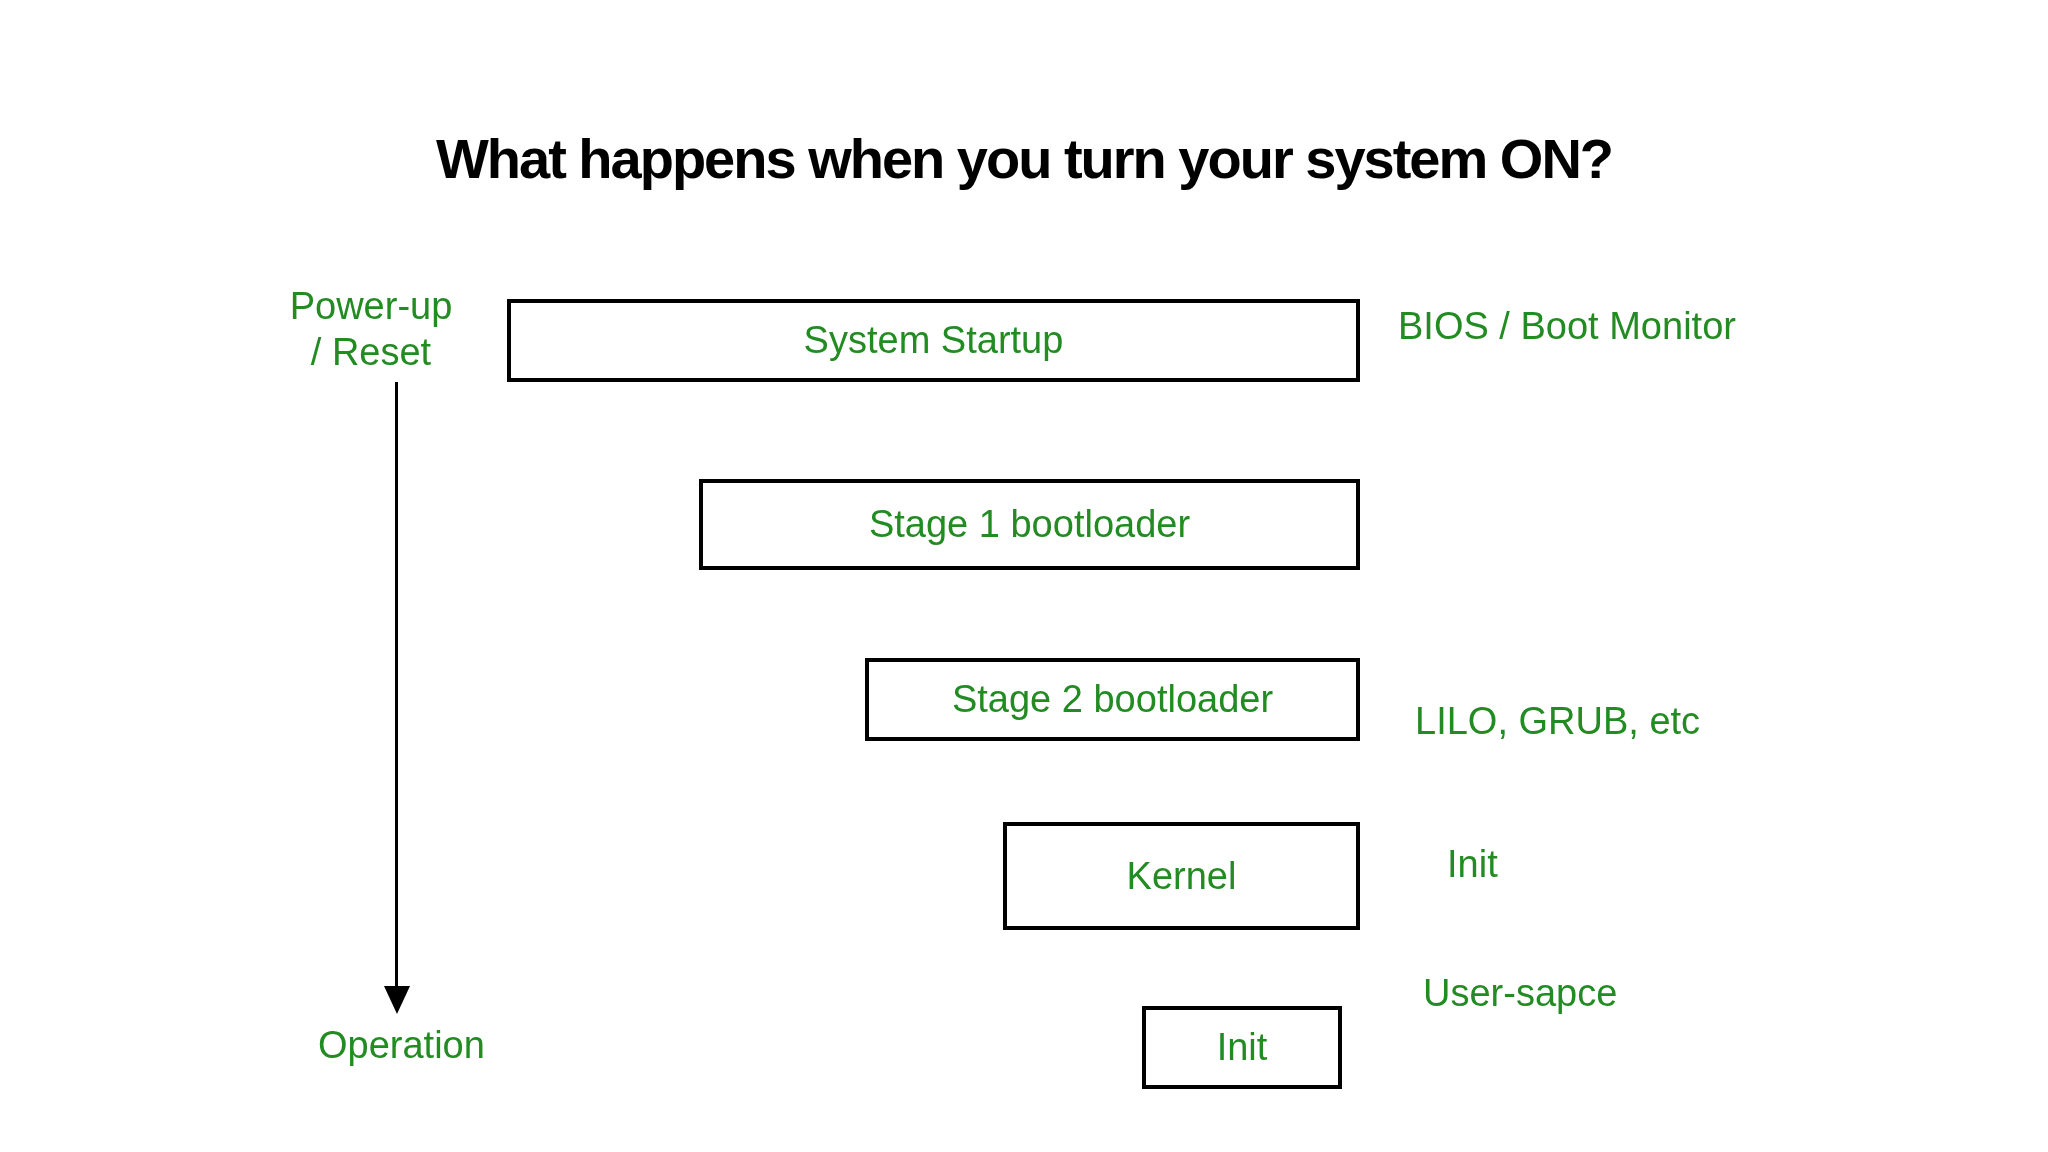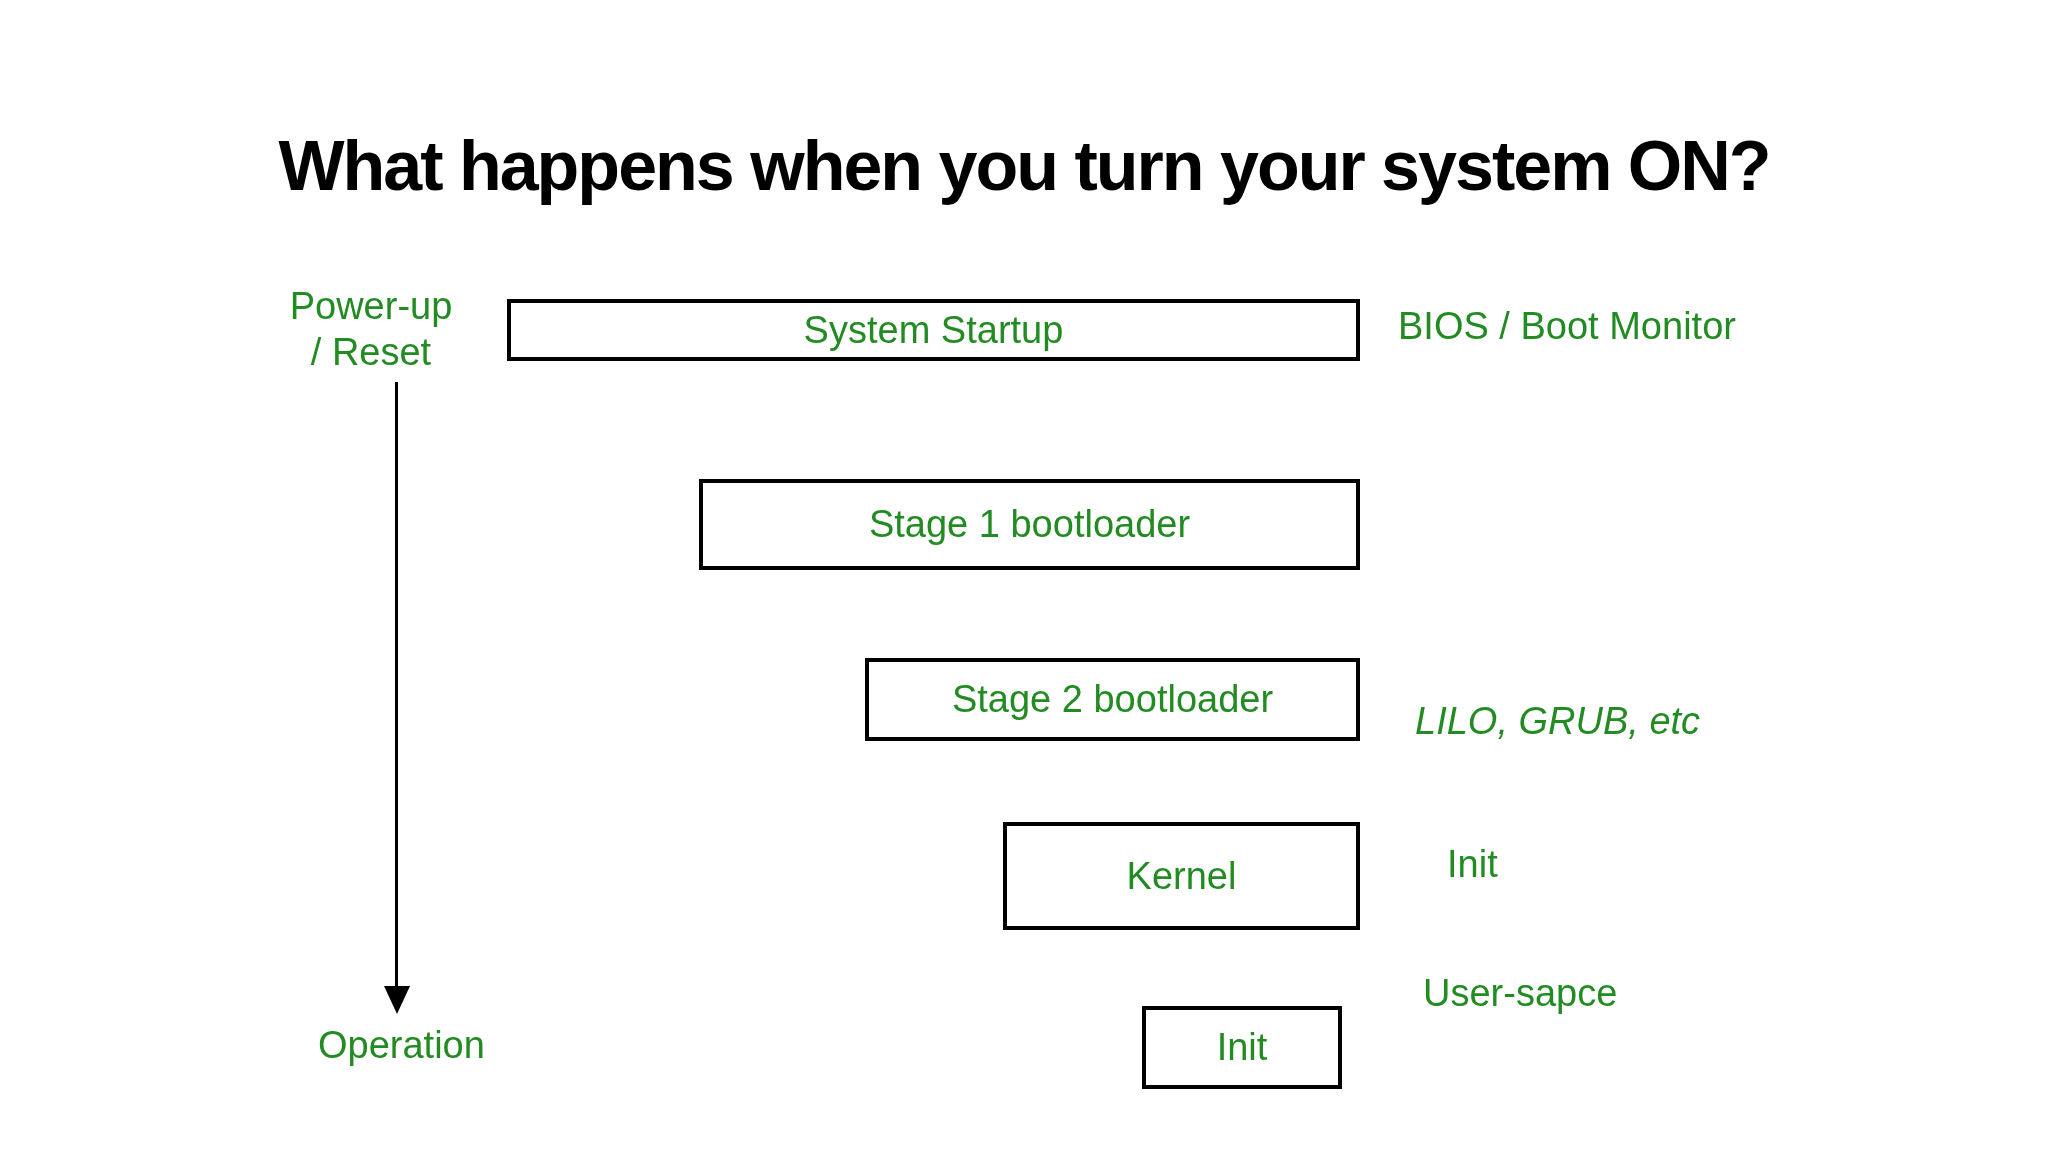--- a/index.html
+++ b/index.html
@@ -14,21 +14,21 @@
     background: #ffffff;
     font-family: "Liberation Sans", sans-serif;
     overflow: hidden;
   }
   .title {
     position: absolute;
     top: 128px;
     left: 0;
     width: 100%;
     text-align: center;
-    font-size: 70px;
+    font-size: 56px;
     font-weight: bold;
     letter-spacing: -2px;
     color: #000000;
     line-height: 1.1;
     white-space: nowrap;
   }
   .green-text {
     color: #228B22;
     font-size: 38px;
   }
@@ -70,32 +70,32 @@
     box-sizing: border-box;
     border: 4px solid #000000;
     background: #ffffff;
     display: flex;
     align-items: center;
     justify-content: center;
     font-size: 38px;
     color: #228B22;
     white-space: nowrap;
   }
-  .box-1 { left: 507px;  top: 299px; width: 853px; height: 62px; }
+  .box-1 { left: 507px;  top: 299px; width: 853px; height: 83px; }
   .box-2 { left: 699px;  top: 479px; width: 661px; height: 91px; }
   .box-3 { left: 865px;  top: 658px; width: 495px; height: 83px; }
   .box-4 { left: 1003px; top: 822px; width: 357px; height: 108px; }
   .box-5 { left: 1142px; top: 987px; width: 200px; height: 83px; margin-top: 19px; }
   .anno {
     position: absolute;
     white-space: nowrap;
   }
   .anno-1 { left: 1398px; top: 305px; }
   .anno-2 { left: 1398px; top: 500px; }
-  .anno-3 { left: 1415px; top: 700px; font-style: italic; }
+  .anno-3 { left: 1415px; top: 700px; }
   .anno-4 { left: 1447px; top: 843px; }
   .anno-5 { left: 1423px; top: 972px; }
 </style>
 </head>
 <body>
 
 <div id="canvas">
 
   <div class="title">What happens when you turn your system ON?</div>
 

